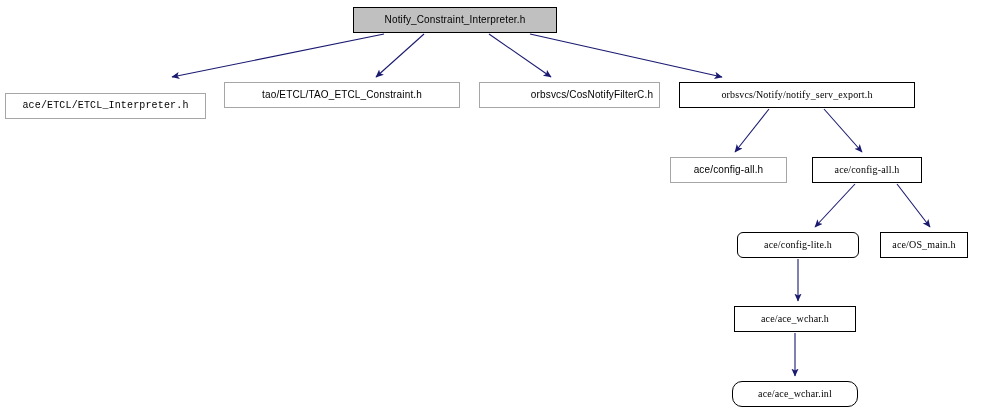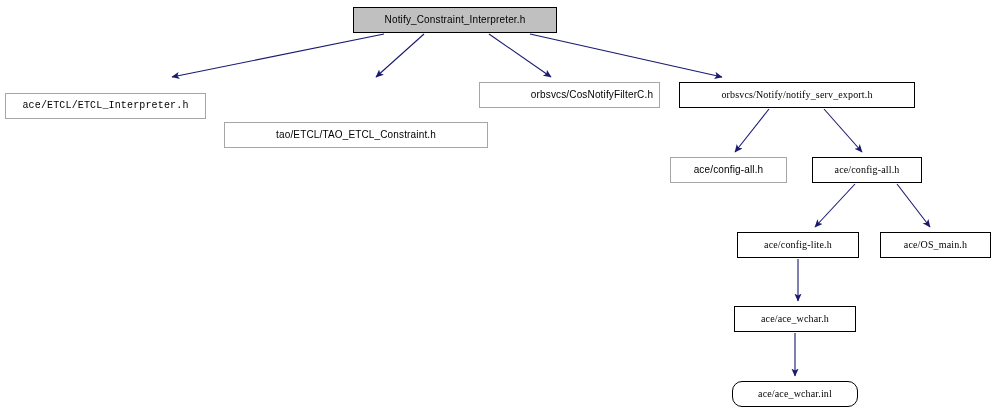--- a/index.html
+++ b/index.html
@@ -76,39 +76,39 @@
       </g>
   </svg>
 
   <div id="nodes-layer">
       <div class="graph-node fill-gray" style="left: 353px; top: 7px; width: 204px; height: 26px;">
         <span class="node-label">Notify_Constraint_Interpreter.h</span>
       </div>
       <div class="graph-node" style="left: 5px; top: 93px; width: 201px; height: 26px; font-family: Liberation Mono, monospace;">
         <span class="node-label">ace/ETCL/ETCL_Interpreter.h</span>
       </div>
-      <div class="graph-node" style="left: 224px; top: 82px; width: 264px; height: 26px; margin-top: 40px;">
+      <div class="graph-node" style="left: 224px; top: 82px; width: 236px; height: 26px;">
         <span class="node-label">tao/ETCL/TAO_ETCL_Constraint.h</span>
       </div>
       <div class="graph-node" style="left: 479px; top: 82px; width: 181px; height: 26px; padding-left: 45px;">
         <span class="node-label">orbsvcs/CosNotifyFilterC.h</span>
       </div>
       <div class="graph-node border-black" style="left: 679px; top: 82px; width: 236px; height: 26px;">
         <span class="node-label">orbsvcs/Notify/notify_serv_export.h</span>
       </div>
       <div class="graph-node" style="left: 670px; top: 157px; width: 117px; height: 26px;">
         <span class="node-label">ace/config-all.h</span>
       </div>
       <div class="graph-node border-black" style="left: 812px; top: 157px; width: 110px; height: 26px;">
         <span class="node-label">ace/config-all.h</span>
       </div>
-      <div class="graph-node border-black" style="left: 737px; top: 232px; width: 122px; height: 26px;">
+      <div class="graph-node border-black" style="left: 737px; top: 232px; width: 122px; height: 26px; border-radius: 6px;">
         <span class="node-label">ace/config-lite.h</span>
       </div>
-      <div class="graph-node border-black" style="left: 880px; top: 232px; width: 111px; height: 26px;">
+      <div class="graph-node border-black" style="left: 880px; top: 232px; width: 88px; height: 26px;">
         <span class="node-label">ace/OS_main.h</span>
       </div>
       <div class="graph-node border-black" style="left: 734px; top: 306px; width: 122px; height: 26px;">
         <span class="node-label">ace/ace_wchar.h</span>
       </div>
       <div class="graph-node border-black" style="left: 732px; top: 381px; width: 126px; height: 26px; border-radius: 10px;">
         <span class="node-label">ace/ace_wchar.inl</span>
       </div>
     </div>
 

